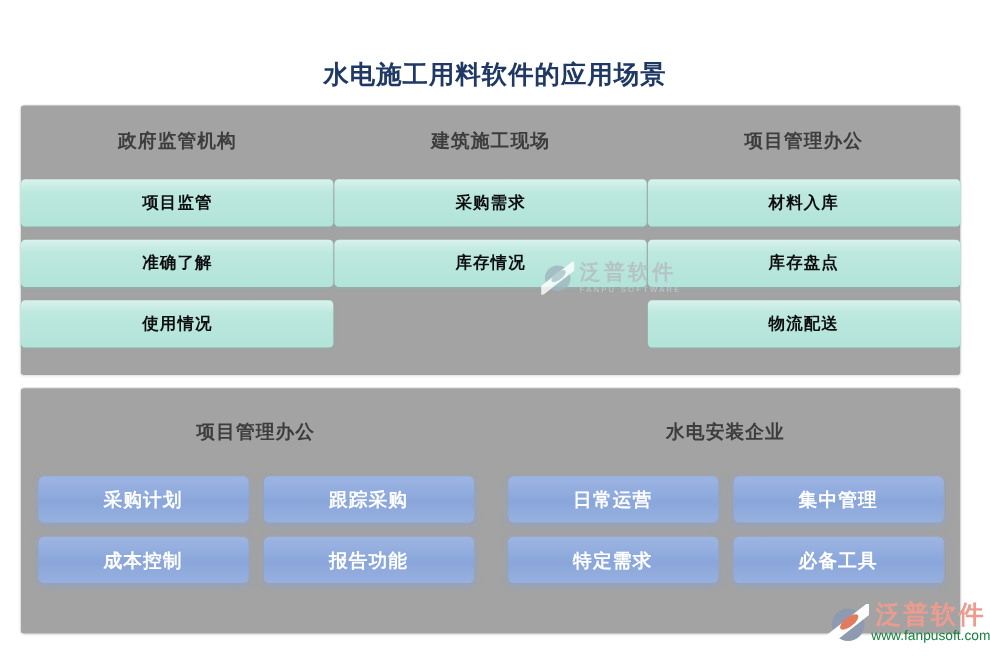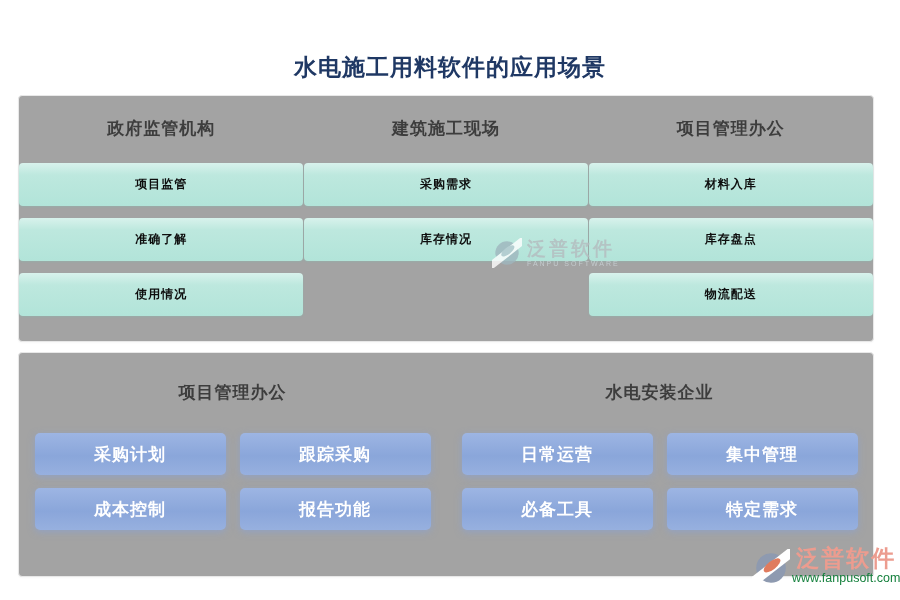--- a/index.html
+++ b/index.html
@@ -21,21 +21,21 @@
   .panel-bottom{top:352px;height:225px;display:flex;}
   .group{flex:1;display:flex;flex-direction:column;align-items:center;}
   .group-header{
     margin-top:23px;margin-bottom:18px;height:20px;line-height:20px;
     font-size:17px;font-weight:bold;color:#3d3d3d;letter-spacing:1px;
   }
   .group-bottom .group-header{margin-top:30px;margin-bottom:30px;}
   .btn-mint{
     width:284px;height:43px;margin:6px 0;border-radius:4px;
     display:flex;align-items:center;justify-content:center;
-    font-size:12px;font-weight:bold;color:#0e0e0e;letter-spacing:1px;
+    font-size:15px;font-weight:bold;color:#0e0e0e;letter-spacing:1px;
     background:linear-gradient(180deg,#d8f2ec 0%,#bde8de 28%,#b2e4d9 100%);
     box-shadow:0 1px 2px rgba(120,200,185,0.25);
   }
   .btn-grid{display:flex;flex-direction:column;gap:13px;}
   .btn-row{display:flex;gap:14px;}
   .btn-blue{
     width:191px;height:42px;border-radius:5px;
     display:flex;align-items:center;justify-content:center;
     font-size:17px;font-weight:bold;color:#ffffff;letter-spacing:1px;
     background:linear-gradient(180deg,#9db5e3 0%,#8aa6da 55%,#97b0df 100%);
@@ -98,22 +98,22 @@
     </div>
   </div>
   <div class="group group-bottom">
     <div class="group-header">水电安装企业</div>
     <div class="btn-grid">
       <div class="btn-row">
         <div class="btn-blue">日常运营</div>
         <div class="btn-blue">集中管理</div>
       </div>
       <div class="btn-row">
+        <div class="btn-blue">特定需求</div>
         <div class="btn-blue">必备工具</div>
-        <div class="btn-blue">特定需求</div>
       </div>
     </div>
   </div>
 </div>
 
 <div class="wm-center">
   <span>
     <svg class="logo-svg" width="30" height="30" viewBox="0 0 36 36">
       <circle cx="18" cy="18" r="14" fill="#9fb6be"></circle>
       <rect x="-8" y="13.5" width="52" height="9" fill="#ffffff" transform="rotate(-38 18 18)"></rect>

